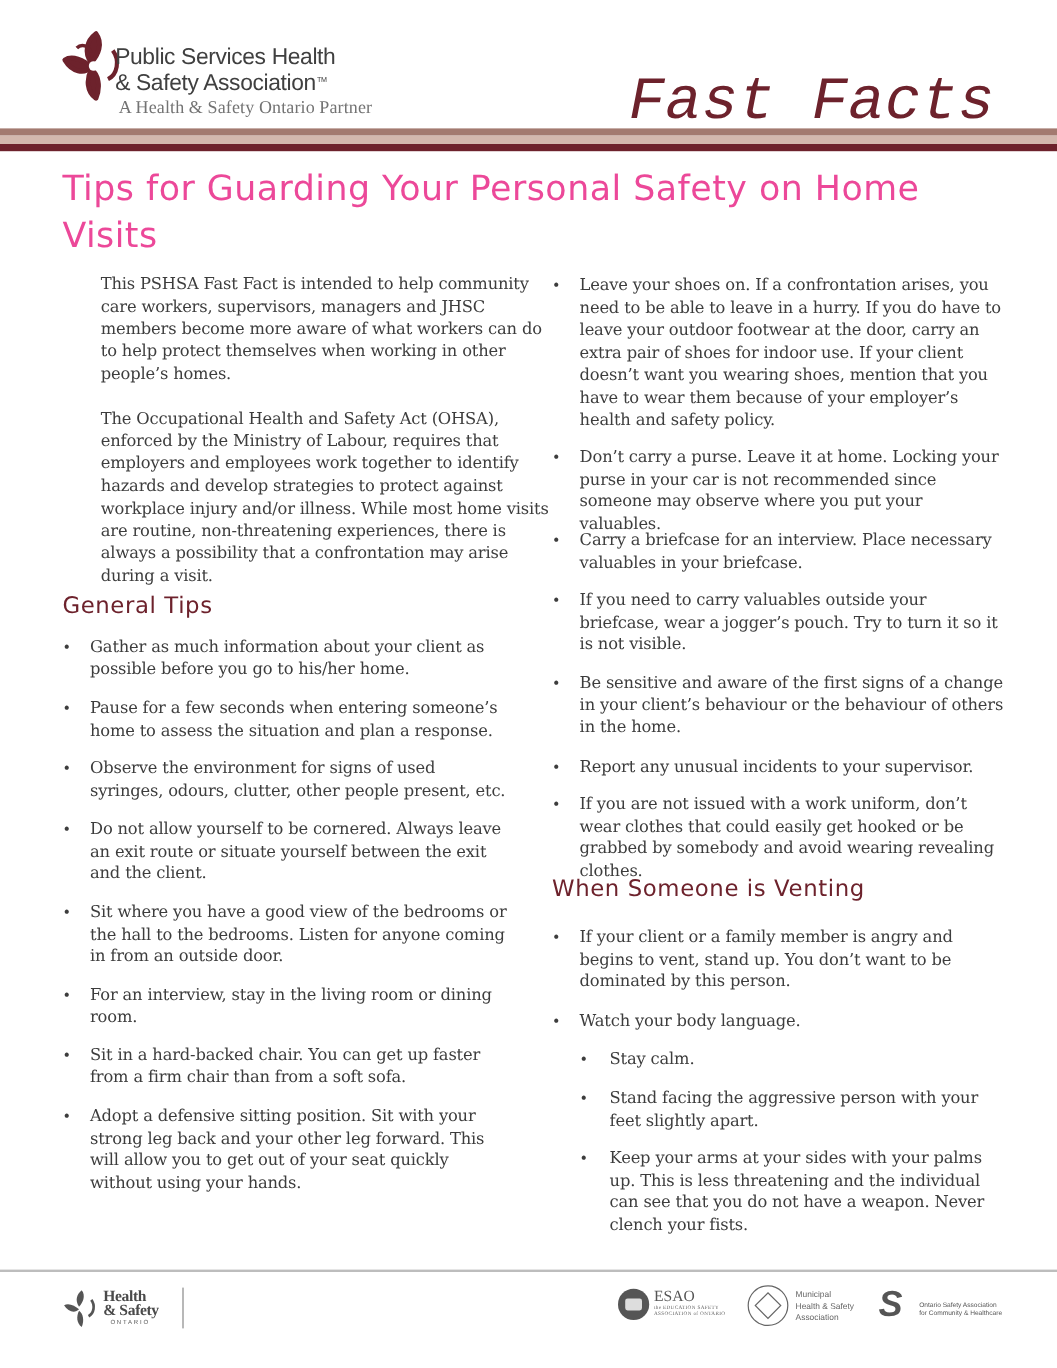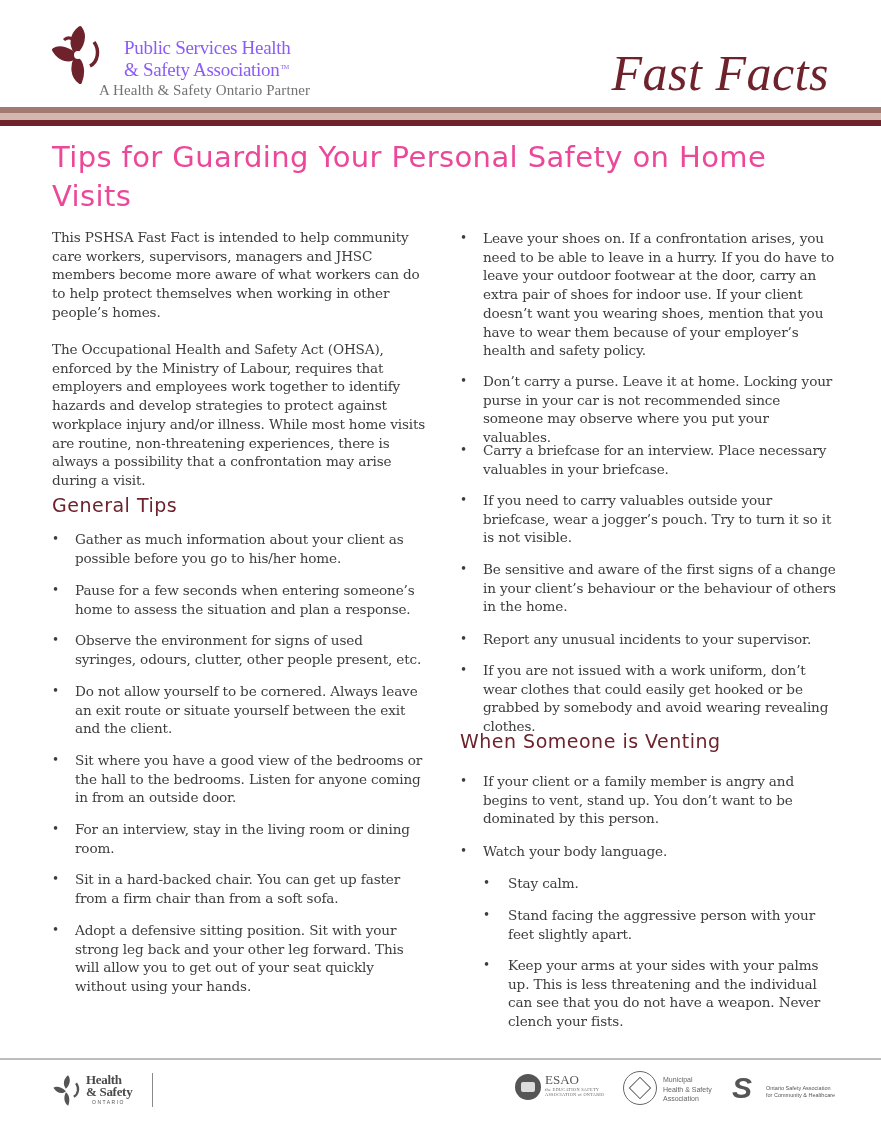--- a/index.html
+++ b/index.html
@@ -1,40 +1,40 @@
 <!DOCTYPE html>
 <html><head>
 <meta charset="utf-8">
 <style>
   * { margin: 0; padding: 0; box-sizing: border-box; }
   html, body { width: 881px; height: 1140px; background: #ffffff; overflow: hidden; }
   body { position: relative; font-family: "DejaVu Serif", "Liberation Serif", serif; color: #3a3a3a; }
 
   .logo { position: absolute; left: 50px; top: 24px; width: 280px; height: 76px; }
   .logo-mark { position: absolute; left: 0; top: 0; width: 56px; height: 60px; }
-  .logo-line1, .logo-line2 { position: absolute; left: 74px; font-family: Liberation Serif, serif; color: #8b5cf6; font-size: 19px; letter-spacing: -0.3px; white-space: nowrap; }
+  .logo-line1, .logo-line2 { position: absolute; left: 46px; font-family: Liberation Sans, sans-serif; color: #404040; font-size: 19px; letter-spacing: -0.3px; white-space: nowrap; }
   .logo-line1 { top: 13px; }
   .logo-line2 { top: 35px; }
   .logo-tm { font-size: 6px; vertical-align: super; margin-left: 1px; }
   .logo-line3 { position: absolute; left: 49px; top: 58px; font-family: "Liberation Serif", serif; font-size: 15px; color: #737373; white-space: nowrap; letter-spacing: 0.1px; }
 
-  .fast-facts { position: absolute; right: 52px; top: 48px; font-family: Liberation Serif, serif; font-style: italic; font-weight: 500; font-size: 50px; color: #6d222c; letter-spacing: 0.5px; line-height: 1; }
+  .fast-facts { position: absolute; right: 52px; top: 61px; font-family: Liberation Mono, monospace; font-style: italic; font-weight: 500; font-size: 50px; color: #6d222c; letter-spacing: 0.5px; line-height: 1; }
 
   .stripe { position: absolute; left: 0; width: 881px; }
   .stripe-1 { top: 107px; height: 6px; background: #a37a70; }
   .stripe-2 { top: 113px; height: 7px; background: #d3b8ae; }
   .stripe-3 { top: 120px; height: 6px; background: #6d222c; }
 
   .title { position: absolute; left: 52px; top: 138px; width: 760px; font-family: "DejaVu Sans", sans-serif; font-size: 29px; line-height: 39px; color: #ec4899; letter-spacing: 0.4px; font-weight: normal; }
 
   .col { position: absolute; top: 0; }
   .col-left { left: 52px; width: 380px; }
   .col-right { left: 460px; width: 380px; }
 
-  p.para { position: absolute; font-size: 13.6px; line-height: 18.7px; color: #3d3d3d; letter-spacing: -0.15px; }
+  p.para { position: absolute; font-size: 13.6px; line-height: 18.7px; color: #3d3d3d; letter-spacing: -0.15px; margin-left: 32px; }
   h2.section { position: absolute; font-family: "DejaVu Sans", sans-serif; font-weight: normal; color: #6d222c; font-size: 19px; letter-spacing: 0.5px; }
 
   .bullet { position: absolute; font-size: 13.6px; line-height: 18.7px; color: #3d3d3d; letter-spacing: -0.15px; }
   .bullet .dot { position: absolute; left: 0; top: 0; font-size: 12px; }
   .bullet .txt { display: block; margin-left: 23px; }
   .bullet.sub .dot { left: 23px; }
   .bullet.sub .txt { margin-left: 48px; }
 
   .footer-rule { position: absolute; left: 0; top: 1058px; width: 881px; height: 2px; background: #bdbdbd; }
   .hso-logo { position: absolute; left: 50px; top: 1071px; width: 100px; height: 38px; text-align: right; }

